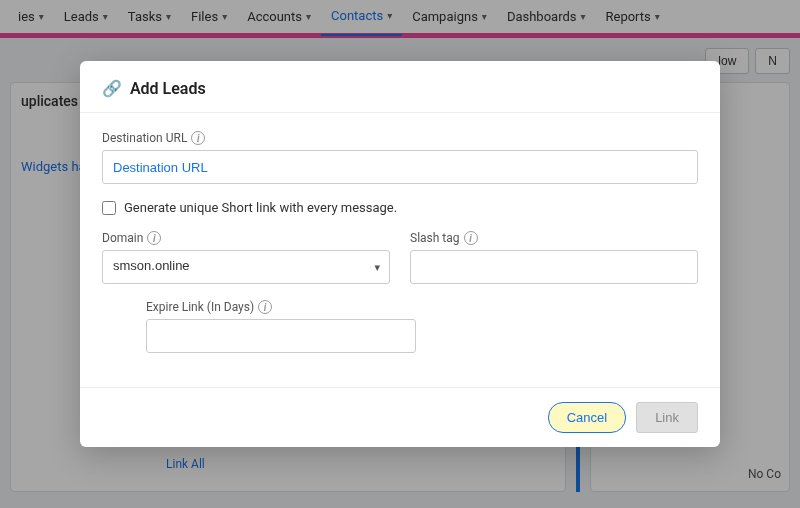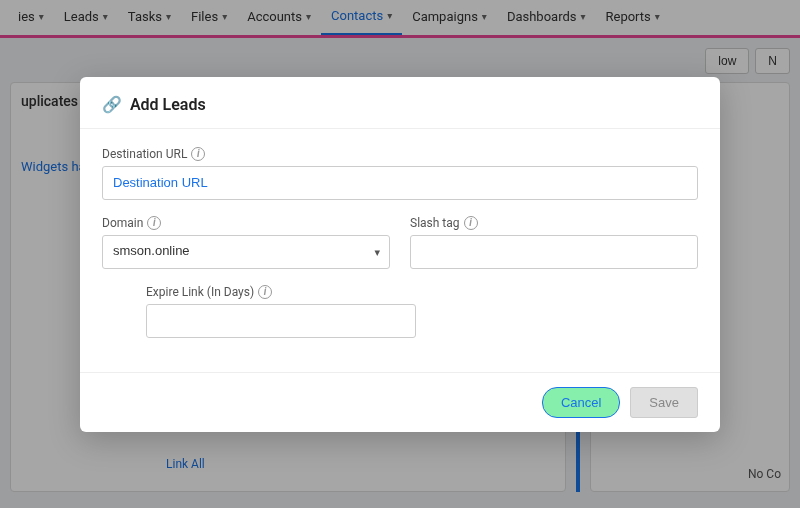--- a/index.html
+++ b/index.html
@@ -11,22 +11,22 @@
       height: 508px;
       overflow: hidden;
       position: relative;
     }
 
     
     .navbar {
       background: #fff;
       height: 38px;
       display: flex;
-      align-items: flex-end;
-      border-bottom: 3px solid #ec4899;
+      align-items: center;
+      border-bottom: 5px solid #ec4899;
       padding: 0 8px;
       position: relative;
       z-index: 1;
     }
     .nav-item {
       display: flex;
       align-items: center;
       padding: 0 10px;
       height: 38px;
       font-size: 13px;
@@ -243,21 +243,21 @@
       padding: 14px 22px;
       display: flex;
       justify-content: flex-end;
       gap: 10px;
       border-top: 1px solid #eee;
     }
 
     .btn-cancel {
       padding: 7px 18px;
       border: 1px solid #ccc;
-      background: #86efac;
+      background: #fef9c3;
       border-radius: 15px;
       font-size: 13px;
       color: #333;
       cursor: pointer;
       color: #1a73e8;
       border-color: #1a73e8;
     }
 
     .btn-save {
       padding: 7px 18px;
@@ -342,20 +342,24 @@
     <div class="modal-body">
 
       <div class="form-group">
         <div class="form-label">
           <span>Destination URL</span>
           <span class="info-icon">i</span>
         </div>
         <input type="text" class="form-input" placeholder="Destination URL" style="">
       </div>
 
+      <div class="checkbox-row">
+        <input type="checkbox" style="">
+        <label class="checkbox-label">Generate unique Short link with every message.</label>
+      </div>
 
       <div class="form-row">
         <div class="form-col">
           <div class="form-label">
             <span>Domain</span>
             <span class="info-icon">i</span>
           </div>
           <div class="select-wrapper">
             <select class="form-select">
               <option>smson.online</option>
@@ -377,17 +381,17 @@
           <span>Expire Link (In Days)</span>
           <span class="info-icon">i</span>
         </div>
         <input type="text" class="expire-input" style="width: 270px;" placeholder="">
       </div>
 
     </div>
 
     <div class="modal-footer">
       <button class="btn-cancel">Cancel</button>
-      <button class="btn-save">Save</button>
+      <button class="btn-save">Link</button>
     </div>
 
   </div>
 </div>
 
 </body></html>

